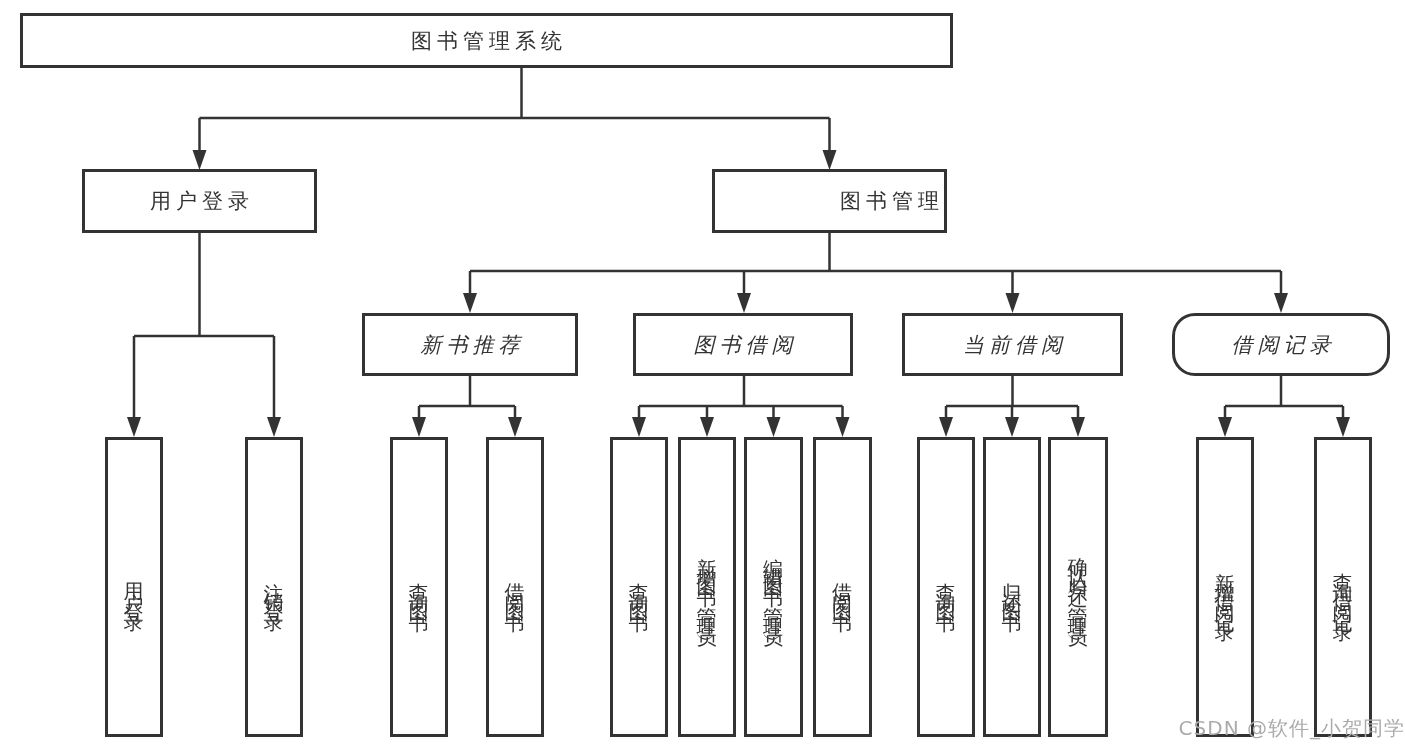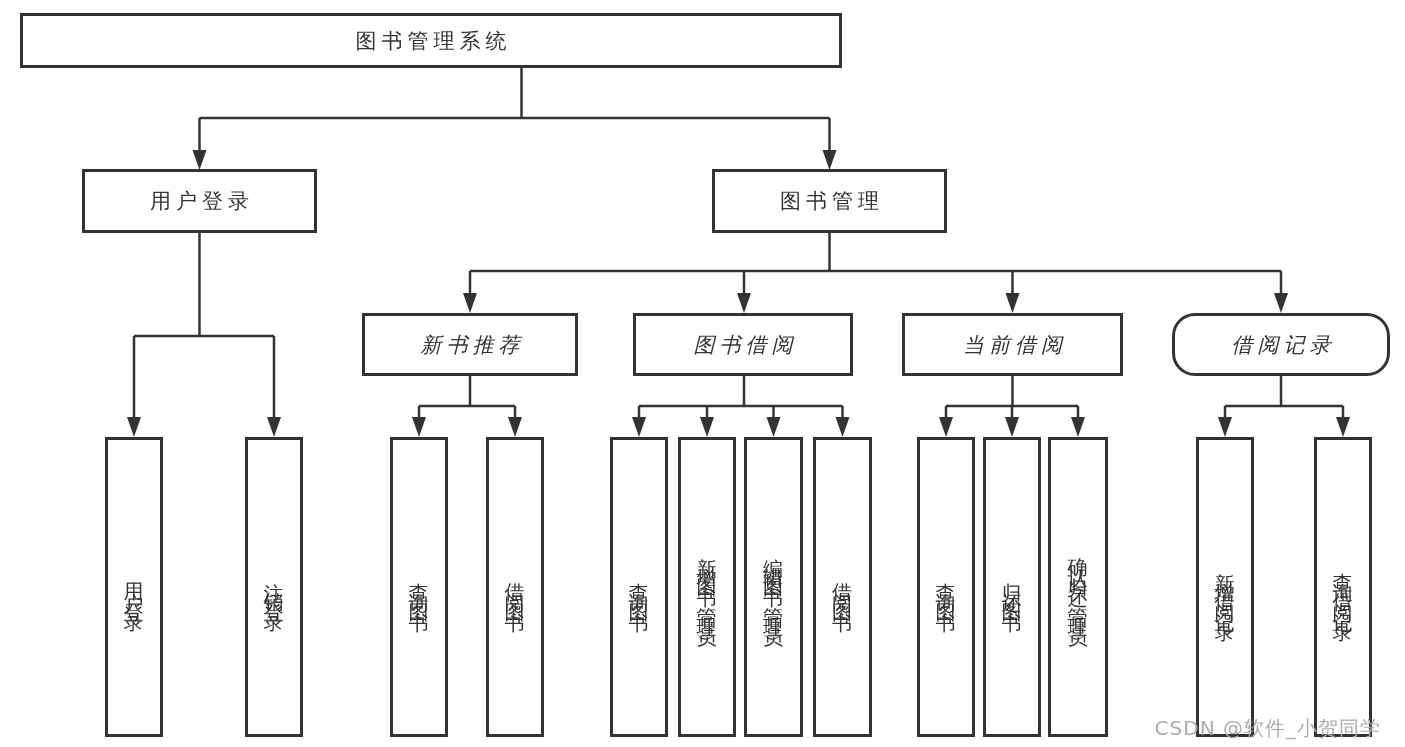--- a/index.html
+++ b/index.html
@@ -2,26 +2,26 @@
 <html><head>
 <meta charset="utf-8">
 <style>
   html,body{margin:0;padding:0;background:#ffffff;}
   body{width:1405px;height:747px;font-family:"DejaVu Sans","Liberation Sans",sans-serif;}
   .stage{position:relative;width:1405px;height:747px;background:#ffffff;overflow:hidden;}
   .connectors{position:absolute;left:0;top:0;pointer-events:none;}
   .box{position:absolute;box-sizing:border-box;border:3px solid #333333;background:#ffffff;
        display:flex;align-items:center;justify-content:center;color:#333333;}
   .hlbl{font-size:21px;letter-spacing:5px;text-indent:5px;white-space:nowrap;color:#333333;}
-  .root{left:20px;top:13px;width:822px;height:55px;}
+  .root{left:20px;top:13px;width:933px;height:55px;}
   .l2{top:169px;height:64px;}
   .l3{top:313px;height:63px;font-style:italic;}
   .leaf{top:437px;height:300px;}
   .vlbl{writing-mode:vertical-rl;font-size:20px;letter-spacing:10px;line-height:1;color:#333333;}
-  .watermark{position:absolute;right:24px;bottom:5px;font-size:20px;color:#ababab;
+  .watermark{position:absolute;right:0;bottom:5px;font-size:20px;color:#ababab;
              letter-spacing:1px;white-space:nowrap;}
 </style>
 </head>
 <body>
 
 <div class="stage">
 
   <svg class="connectors" width="1405" height="747" viewBox="0 0 1405 747">
     <g stroke="#333333" stroke-width="2.5" fill="none">
 
@@ -88,21 +88,21 @@
     </g>
   </svg>
 
   <div class="box root">
     <span class="hlbl">图书管理系统</span>
   </div>
 
   <div class="box l2" style="left:82px;width:235px;">
     <span class="hlbl">用户登录</span>
   </div>
-  <div class="box l2" style="left:712px;width:235px;">
+  <div class="box l2" style="left:712px;width:235px;justify-content:flex-end;">
     <span class="hlbl">图书管理</span>
   </div>
 
   <div class="box l3" style="left:362px;width:216px;">
     <span class="hlbl">新书推荐</span>
   </div>
   <div class="box l3" style="left:633px;width:220px;">
     <span class="hlbl">图书借阅</span>
   </div>
   <div class="box l3" style="left:902px;width:221px;">

